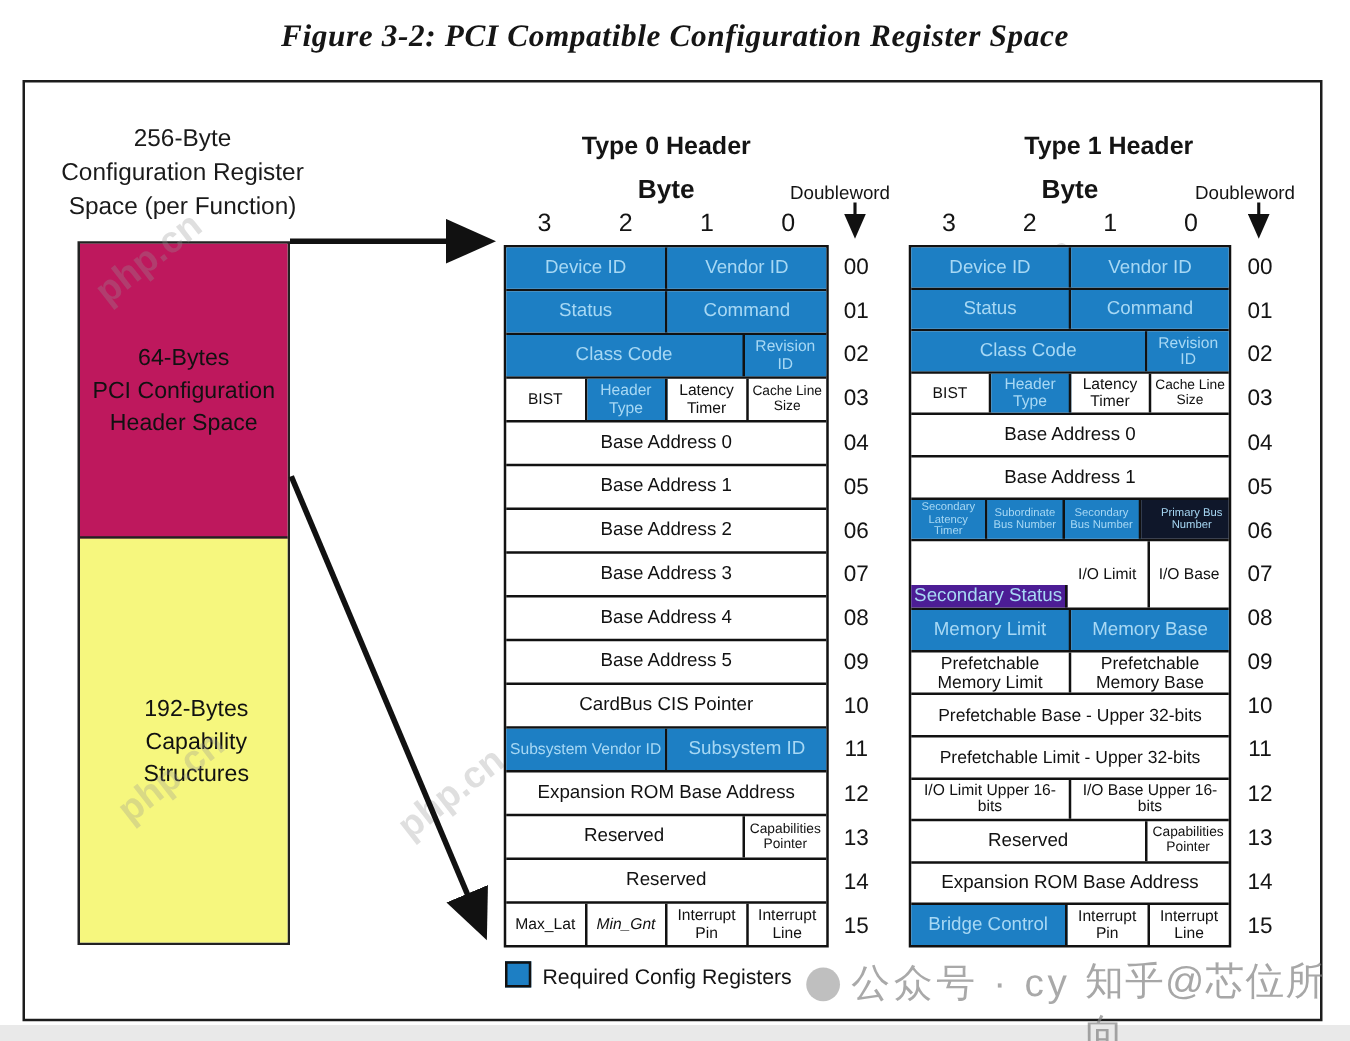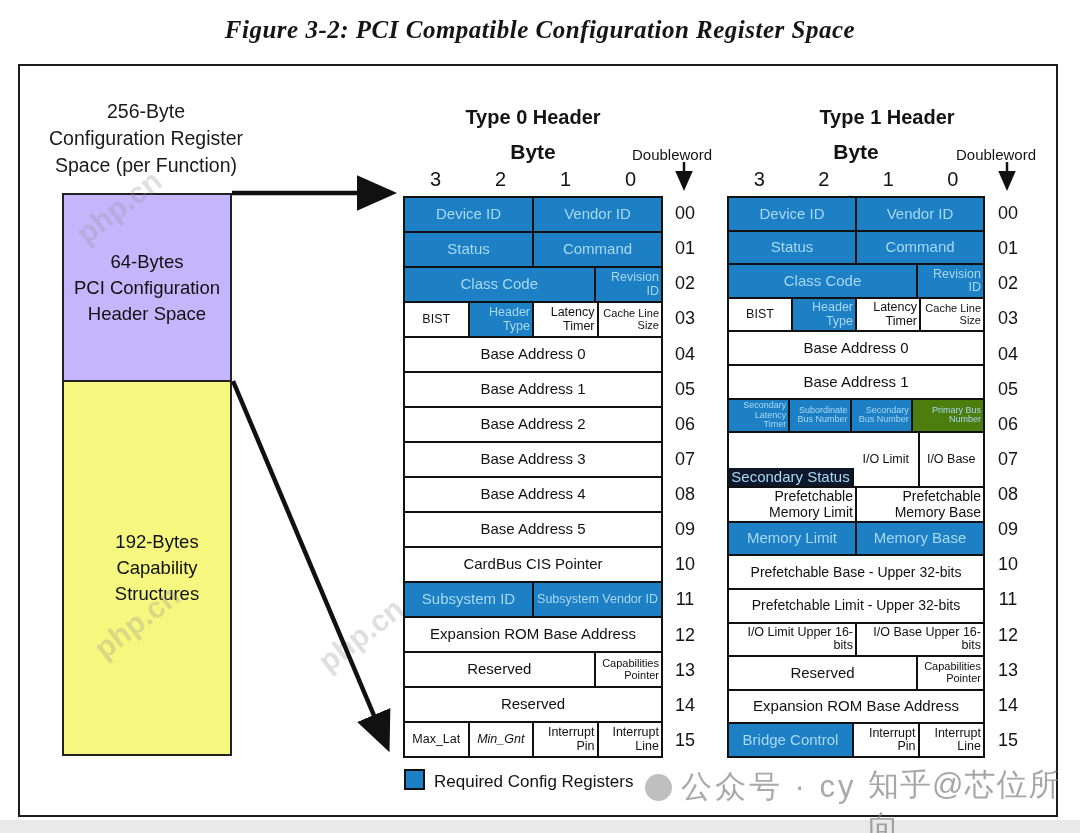--- a/index.html
+++ b/index.html
@@ -19,41 +19,41 @@
   .bottom-strip{position:absolute;left:0;top:820px;width:1080px;height:13px;background:#e9e9e9;}
   .left-caption{
     position:absolute;left:28px;top:98px;width:236px;text-align:center;
     font-size:19.5px;line-height:27px;white-space:pre-line;color:#1a1a1a;
   }
   .left-box{
     position:absolute;left:62px;top:193px;width:170px;height:563px;
     border:2px solid #222;box-sizing:border-box;display:flex;flex-direction:column;
   }
   .left-box .seg1{
-    height:187px;border-bottom:2px solid #222;box-sizing:border-box;background:#c4b5fd;
+    height:236px;border-bottom:2px solid #222;box-sizing:border-box;background:#be185d;
     display:flex;align-items:center;justify-content:center;text-align:center;
     font-size:18.5px;line-height:26px;white-space:pre-line;
   }
   .left-box .seg2{
     flex:1;display:flex;align-items:center;justify-content:center;text-align:center;
     font-size:18.5px;line-height:26px;white-space:pre-line;
   }
   .hdr-title{position:absolute;text-align:center;font-size:20px;font-weight:600;color:#141414;}
   .byte-label{position:absolute;text-align:center;font-size:21px;font-weight:600;color:#141414;}
   .byte-nums{position:absolute;display:flex;font-size:20px;color:#141414;}
   .byte-nums span{flex:1;text-align:center;}
   .dw-label{position:absolute;text-align:center;font-size:15px;color:#141414;}
   .reg-table{
     position:absolute;width:260px;height:562px;border:2px solid #111;box-sizing:border-box;
     display:flex;flex-direction:column;background:#fff;
   }
   .reg-row{flex:1;display:flex;border-bottom:2px solid #111;}
   .reg-row:last-child{border-bottom:none;}
   .reg-cell{
-    display:flex;align-items:center;justify-content:center;text-align:right;
+    display:flex;align-items:center;justify-content:center;text-align:center;
     border-right:2px solid #111;padding:1px 2px;box-sizing:border-box;line-height:1.08;
   }
   .reg-cell:last-child{border-right:none;}
   .reg-cell.blue{background:#1d7fc4;color:#a7d8f4;}
   .sz-lg{font-size:15px;}
   .sz-ml{font-size:14px;}
   .sz-md{font-size:12.5px;}
   .sz-sm{font-size:11px;}
   .sz-xs{font-size:9px;}
   .dw-col{
@@ -148,22 +148,22 @@
     <div class="reg-row">
       <div class="reg-cell sz-lg" style="flex: 4 1 0px;">Base Address 4</div>
     </div>
     <div class="reg-row">
       <div class="reg-cell sz-lg" style="flex: 4 1 0px;">Base Address 5</div>
     </div>
     <div class="reg-row">
       <div class="reg-cell sz-lg" style="flex: 4 1 0px; border-radius: 11px;">CardBus CIS Pointer</div>
     </div>
     <div class="reg-row">
+      <div class="reg-cell sz-md blue" style="flex: 2 1 0px; background: rgb(29, 127, 196); color: rgb(167, 216, 244);">Subsystem Vendor ID</div>
       <div class="reg-cell sz-lg blue" style="flex: 2 1 0px; background: rgb(29, 127, 196); color: rgb(167, 216, 244);">Subsystem ID</div>
-      <div class="reg-cell sz-md blue" style="flex: 2 1 0px; background: rgb(29, 127, 196); color: rgb(167, 216, 244);">Subsystem Vendor ID</div>
     </div>
     <div class="reg-row">
       <div class="reg-cell sz-lg" style="flex: 4 1 0px;">Expansion ROM Base Address</div>
     </div>
     <div class="reg-row">
       <div class="reg-cell sz-lg" style="flex: 3 1 0px;">Reserved</div>
       <div class="reg-cell sz-sm" style="flex: 1 1 0px;">Capabilities Pointer</div>
     </div>
     <div class="reg-row">
       <div class="reg-cell sz-lg" style="flex: 4 1 0px;">Reserved</div>
@@ -225,34 +225,34 @@
     <div class="reg-row">
       <div class="reg-cell sz-lg" style="flex: 4 1 0px;">Base Address 0</div>
     </div>
     <div class="reg-row">
       <div class="reg-cell sz-lg" style="flex: 4 1 0px;">Base Address 1</div>
     </div>
     <div class="reg-row">
       <div class="reg-cell sz-xs blue" style="flex: 1 1 0px; background: rgb(29, 127, 196); color: rgb(167, 216, 244);">Secondary Latency Timer</div>
       <div class="reg-cell sz-xs blue" style="flex: 1 1 0px; background: rgb(29, 127, 196); color: rgb(167, 216, 244);">Subordinate Bus Number</div>
       <div class="reg-cell sz-xs blue" style="flex: 1 1 0px; background: rgb(29, 127, 196); color: rgb(167, 216, 244);">Secondary Bus Number</div>
-      <div class="reg-cell sz-xs blue" style="flex: 1 1 0px; background: #4d7c0f; color: rgb(167, 216, 244); padding-left: 13px;">Primary Bus Number</div>
-    </div>
-    <div class="reg-row">
-      <div class="reg-cell sz-lg blue" style="flex: 2 1 0px; background: #0f172a; color: rgb(167, 216, 244); margin-top: 35px;">Secondary Status</div>
+      <div class="reg-cell sz-xs blue" style="flex: 1 1 0px; background: #0f172a; color: rgb(167, 216, 244); padding-left: 13px;">Primary Bus Number</div>
+    </div>
+    <div class="reg-row">
+      <div class="reg-cell sz-lg blue" style="flex: 2 1 0px; background: #4c1d95; color: rgb(167, 216, 244); margin-top: 35px;">Secondary Status</div>
       <div class="reg-cell sz-md" style="flex: 1 1 0px;">I/O Limit</div>
       <div class="reg-cell sz-md" style="flex: 1 1 0px;">I/O Base</div>
     </div>
     <div class="reg-row">
+      <div class="reg-cell sz-lg blue" style="flex: 2 1 0px; background: rgb(29, 127, 196); color: rgb(167, 216, 244);">Memory Limit</div>
+      <div class="reg-cell sz-lg blue" style="flex: 2 1 0px; background: rgb(29, 127, 196); color: rgb(167, 216, 244);">Memory Base</div>
+    </div>
+    <div class="reg-row">
       <div class="reg-cell sz-ml" style="flex: 2 1 0px;">Prefetchable Memory Limit</div>
       <div class="reg-cell sz-ml" style="flex: 2 1 0px;">Prefetchable Memory Base</div>
-    </div>
-    <div class="reg-row">
-      <div class="reg-cell sz-lg blue" style="flex: 2 1 0px; background: rgb(29, 127, 196); color: rgb(167, 216, 244);">Memory Limit</div>
-      <div class="reg-cell sz-lg blue" style="flex: 2 1 0px; background: rgb(29, 127, 196); color: rgb(167, 216, 244);">Memory Base</div>
     </div>
     <div class="reg-row">
       <div class="reg-cell sz-ml" style="flex: 4 1 0px;">Prefetchable Base - Upper 32-bits</div>
     </div>
     <div class="reg-row">
       <div class="reg-cell sz-ml" style="flex: 4 1 0px;">Prefetchable Limit - Upper 32-bits</div>
     </div>
     <div class="reg-row">
       <div class="reg-cell sz-md" style="flex: 2 1 0px;">I/O Limit Upper 16-bits</div>
       <div class="reg-cell sz-md" style="flex: 2 1 0px;">I/O Base Upper 16-bits</div>

